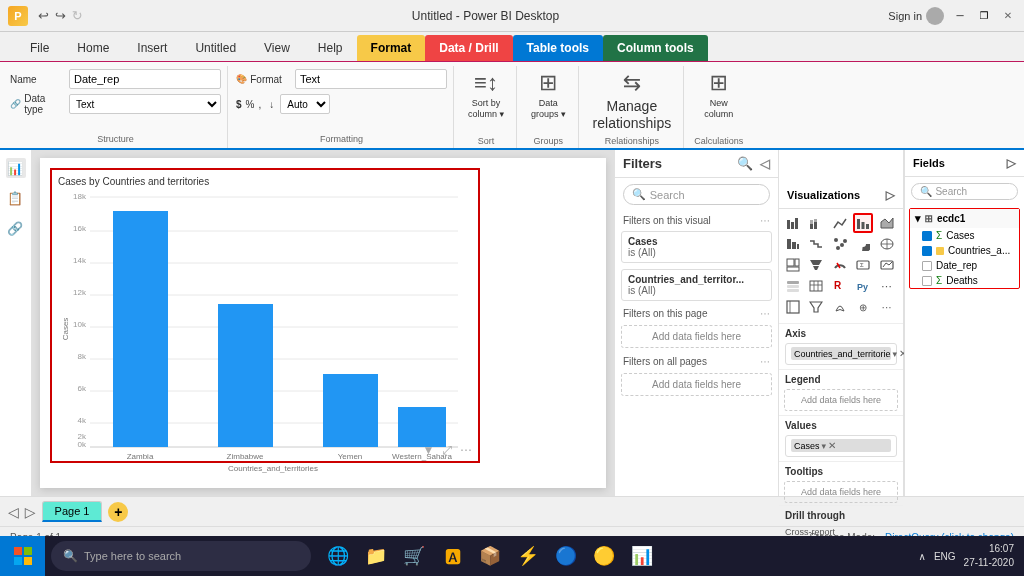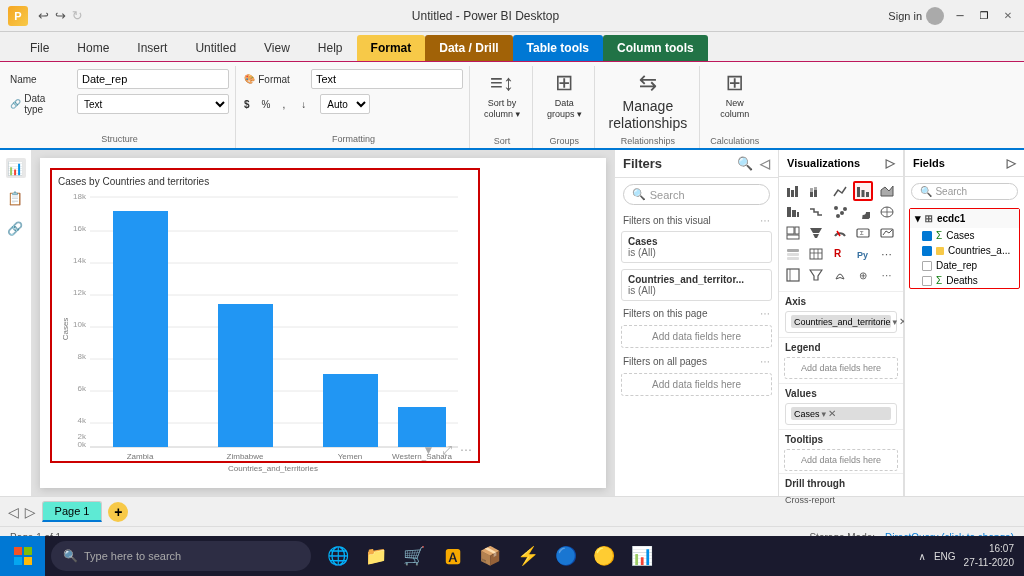--- a/index.html
+++ b/index.html
@@ -36,21 +36,21 @@
       padding: 4px 14px;
       font-size: 12px;
       cursor: pointer;
       border-radius: 3px 3px 0 0;
       color: #333;
       height: 26px;
       display: flex;
       align-items: center;
     }
     .ribbon-tab.active-yellow { background: #f7c948; color: #000; font-weight: 600; }
-    .ribbon-tab.active-orange { background: #a16207; color: #fff; font-weight: 600; }
+    .ribbon-tab.active-orange { background: #ef4444; color: #fff; font-weight: 600; }
     .ribbon-tab.active-blue { background: #0078d4; color: #fff; font-weight: 600; }
     .ribbon-tab.active-col { background: #217346; color: #fff; font-weight: 600; }
 
     
     .ribbon-content {
       height: 88px;
       background: #f9f9f9;
       border-bottom: 2px solid #0078d4;
       display: flex;
       align-items: stretch;
@@ -152,20 +152,21 @@
       font-size: 11px;
     }
     .vis-panel-header {
       display: flex;
       align-items: center;
       justify-content: space-between;
       padding: 6px 8px;
       border-bottom: 1px solid #e0e0e0;
       font-size: 12px;
       font-weight: 600;
+      margin-top: 32px;
     }
     .vis-icons-grid {
       display: grid;
       grid-template-columns: repeat(5, 1fr);
       gap: 1px;
       padding: 4px;
     }
     .vis-icon-btn {
       width: 20px; height: 20px;
       display: flex; align-items: center; justify-content: center;
@@ -343,21 +344,21 @@
       align-items: center;
       gap: 8px;
       padding-right: 10px;
       color: #ddd;
       font-size: 10px;
     }
     .taskbar-time { text-align: right; line-height: 1.4; }
     .field-row {
       display: flex;
       align-items: center;
-      gap: 12px;
+      gap: 4px;
       height: 22px;
     }
     .field-row-label {
       font-size: 10px;
       color: #333;
       width: 55px;
       flex-shrink: 0;
     }
 
     .sort-section {

